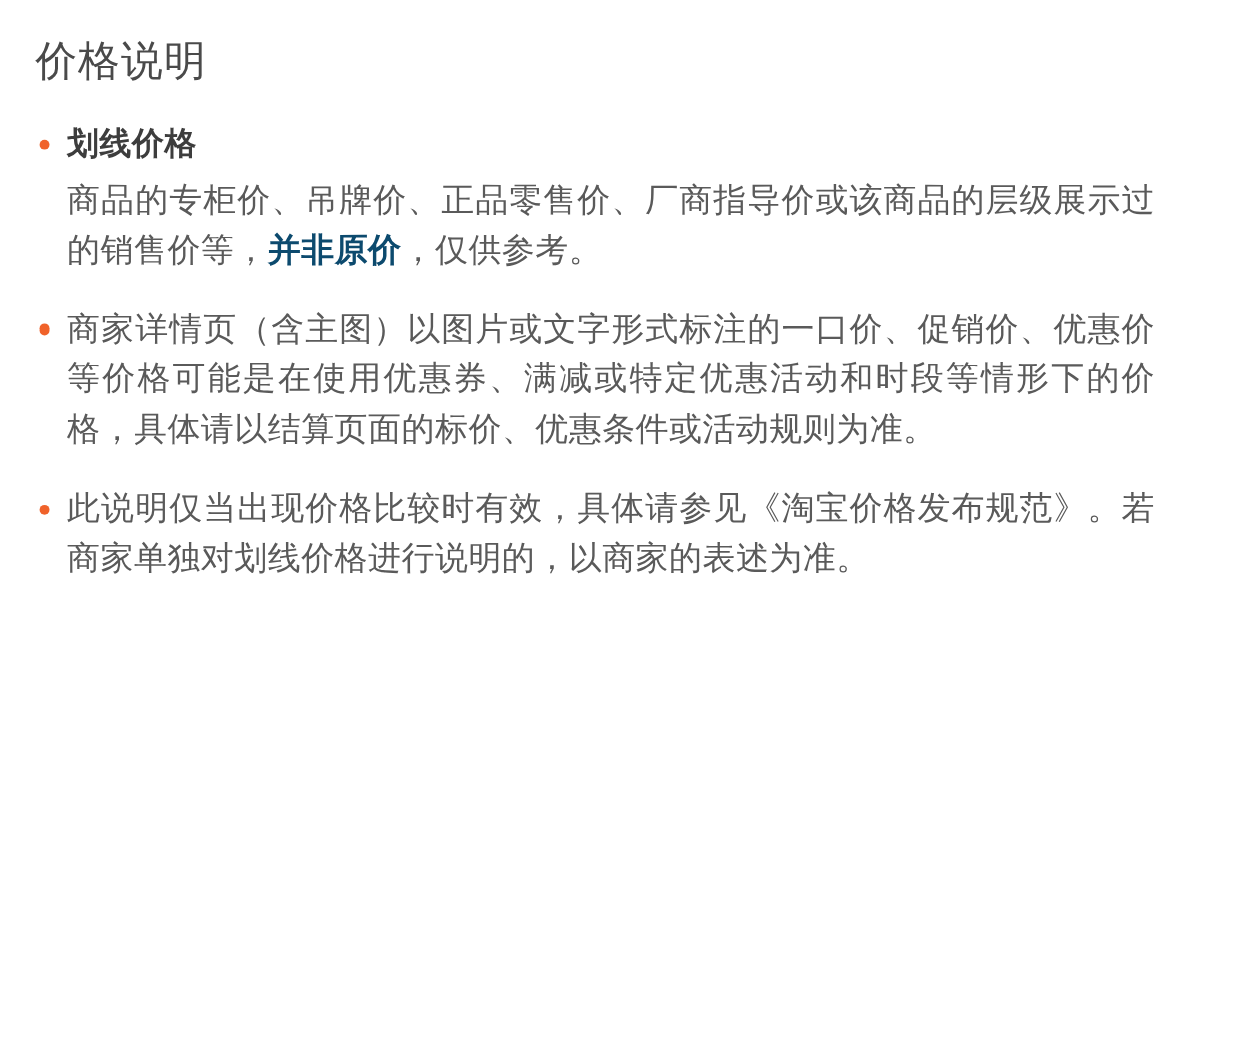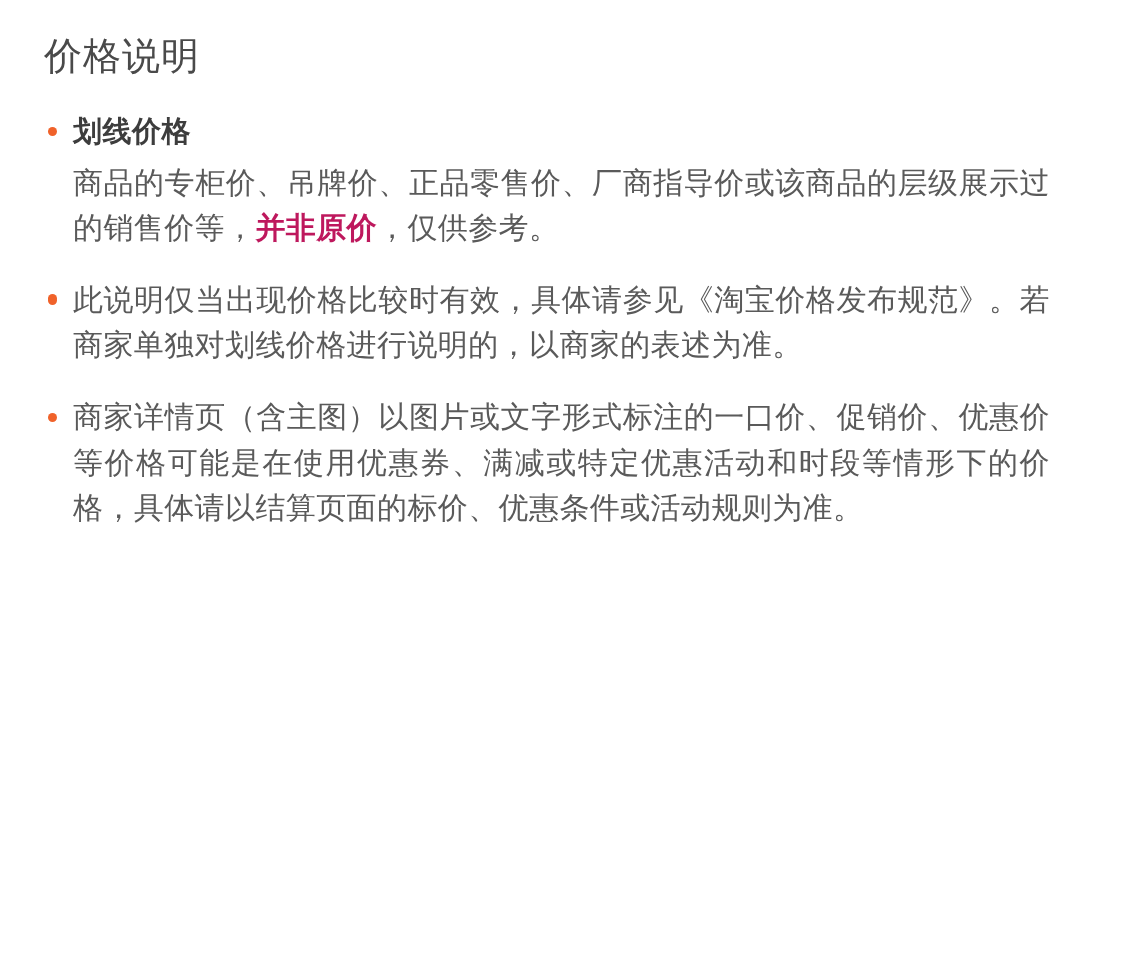--- a/index.html
+++ b/index.html
@@ -10,21 +10,21 @@
     width: 1125px;
     height: 960px;
     background: #ffffff;
     font-family: "Liberation Sans", "DejaVu Sans", sans-serif;
     -webkit-font-smoothing: antialiased;
   }
   .page {
     width: 1105px;
     height: 960px;
     box-sizing: border-box;
-    padding: 34px 55px 0 44px;
+    padding: 34px 55px 0 32px;
     position: relative;
     overflow: hidden;
   }
   .page-title {
     font-size: 38px;
     line-height: 1.2;
     color: #4a4a4a;
     font-weight: 400;
     letter-spacing: 1px;
     margin: 0 0 30px 0;
@@ -69,39 +69,39 @@
     text-justify: inter-character;
   }
   .section-body.no-heading {
     color: #5a5a5a;
   }
   .section.with-heading .bullet {
     top: 17px;
   }
   .strong {
     font-weight: bold;
-    color: #be185d;
+    color: #0c4a6e;
   }
 </style>
 </head>
 <body>
 
 <div class="page">
   <h1 class="page-title">价格说明</h1>
   <ul class="sections" id="sections-root">
       <li class="section with-heading">
         <span class="bullet" style="background: rgb(240, 98, 42);"></span>
         <div class="section-heading">划线价格</div>
         <p class="section-body"><span>商品的专柜价、吊牌价、正品零售价、厂商指导价或该商品的层级展示过的销售价等，</span><span class="strong">并非原价</span><span>，仅供参考。</span></p>
       </li>
       <li class="section with-heading">
         <span class="bullet" style="background: rgb(240, 98, 42);"></span>
       </li>
       <li class="section">
         <span class="bullet" style="background: rgb(240, 98, 42);"></span>
-        <p class="section-body no-heading"><span>此说明仅当出现价格比较时有效，具体请参见《淘宝价格发布规范》。若商家单独对划线价格进行说明的，以商家的表述为准。</span></p>
+        <p class="section-body no-heading"><span>商家详情页（含主图）以图片或文字形式标注的一口价、促销价、优惠价等价格可能是在使用优惠券、满减或特定优惠活动和时段等情形下的价格，具体请以结算页面的标价、优惠条件或活动规则为准。</span></p>
       </li>
       <li class="section">
         <span class="bullet" style="background: rgb(240, 98, 42);"></span>
-        <p class="section-body no-heading"><span>商家详情页（含主图）以图片或文字形式标注的一口价、促销价、优惠价等价格可能是在使用优惠券、满减或特定优惠活动和时段等情形下的价格，具体请以结算页面的标价、优惠条件或活动规则为准。</span></p>
+        <p class="section-body no-heading"><span>此说明仅当出现价格比较时有效，具体请参见《淘宝价格发布规范》。若商家单独对划线价格进行说明的，以商家的表述为准。</span></p>
       </li>
     </ul>
 </div>
 
 </body></html>

